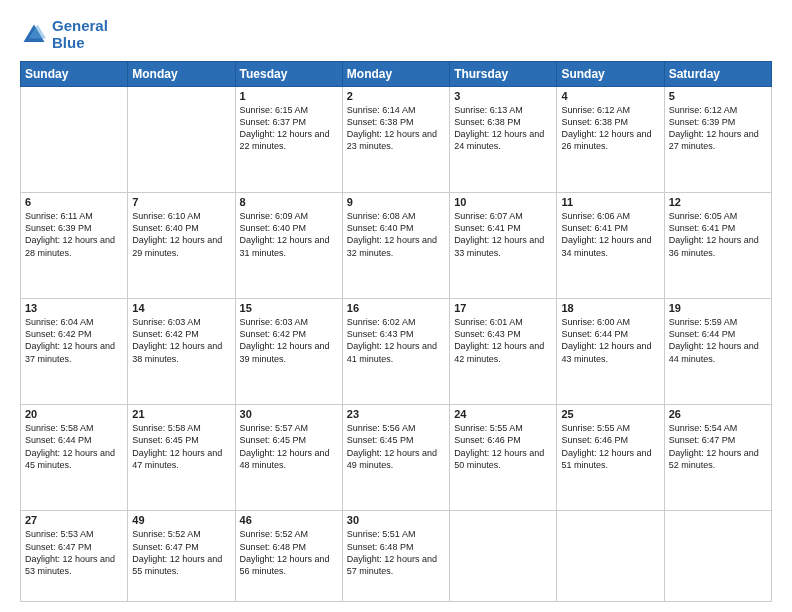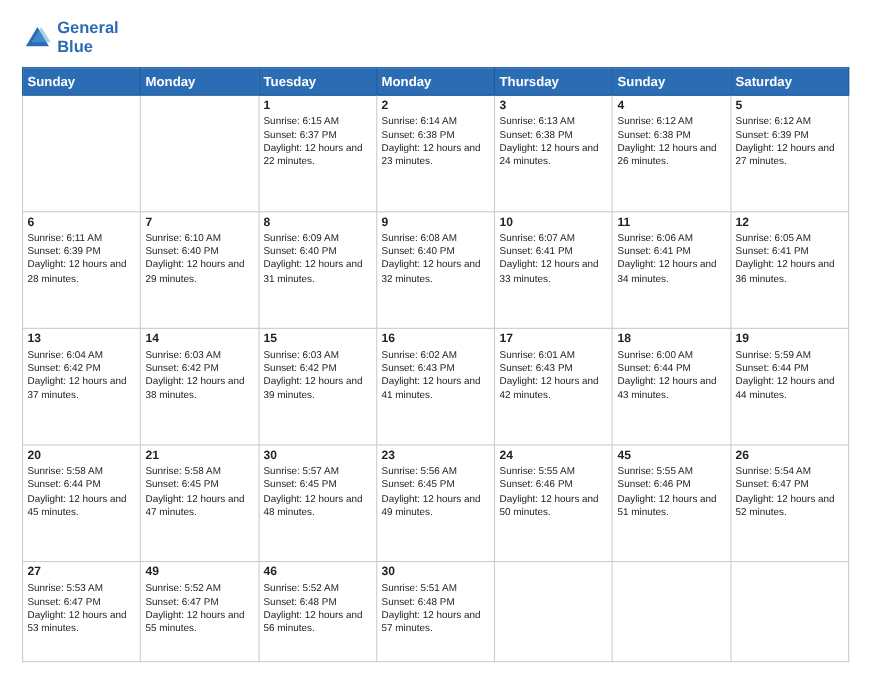--- a/index.html
+++ b/index.html
@@ -224,21 +224,21 @@
       </td>
           <td>
         <span class="day-num">23</span>
         <span class="cell-text">Sunrise: 5:56 AM<br>Sunset: 6:45 PM<br>Daylight: 12 hours and 49 minutes.</span>
       </td>
           <td>
         <span class="day-num">24</span>
         <span class="cell-text">Sunrise: 5:55 AM<br>Sunset: 6:46 PM<br>Daylight: 12 hours and 50 minutes.</span>
       </td>
           <td>
-        <span class="day-num">45</span>
+        <span class="day-num">25</span>
         <span class="cell-text">Sunrise: 5:55 AM<br>Sunset: 6:46 PM<br>Daylight: 12 hours and 51 minutes.</span>
       </td>
           <td>
         <span class="day-num">26</span>
         <span class="cell-text">Sunrise: 5:54 AM<br>Sunset: 6:47 PM<br>Daylight: 12 hours and 52 minutes.</span>
       </td>
         </tr>
         <tr>
           <td>
         <span class="day-num">27</span>

